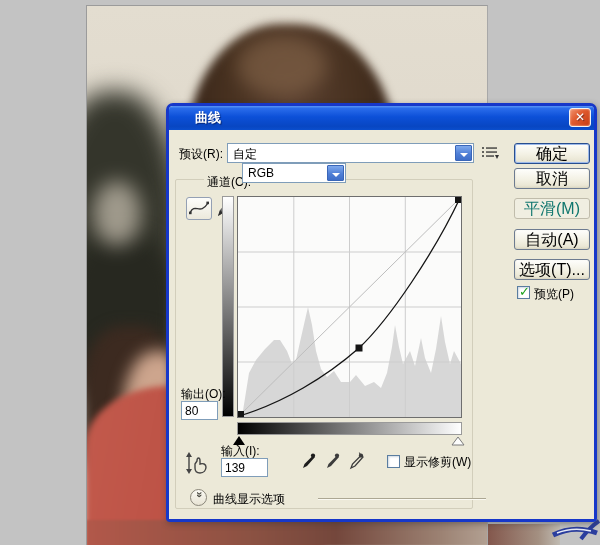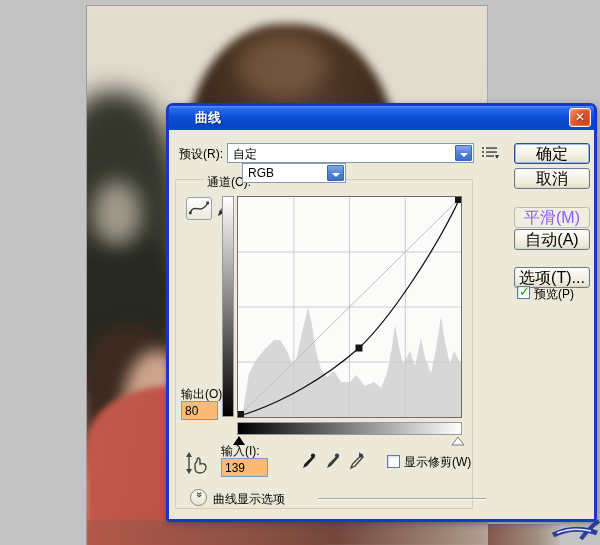--- a/index.html
+++ b/index.html
@@ -68,23 +68,23 @@
   #preset-combo { left:58px; top:13px; width:247px; }
   #channel-combo { left:73px; top:33px; width:104px; z-index:2; }
 
   
   .xpbtn { position:absolute; left:345px; width:76px; height:21px; border-radius:3px;
       border:1px solid #6d7b90; text-align:center; line-height:19px; font-size:16px;
       background:linear-gradient(180deg,#fefefc 0%,#f3f1e4 55%,#e6e2ce 100%);
       box-shadow:inset 0 -1px 2px #d8d4c0; cursor:pointer; }
   #btn-ok { top:13px; border:1px solid #284e8f; box-shadow:inset 0 0 0 1px #9cb9ea, inset 0 -1px 2px #cfd8e8; }
   #btn-cancel { top:38px; }
-  #btn-smooth { top:77px; color:#8b5cf6; border-color:#c0bcab; background:#f0eee1; box-shadow:none; cursor:default; }
+  #btn-smooth { top:68px; color:#0f766e; border-color:#c0bcab; background:#f0eee1; box-shadow:none; cursor:default; }
   #btn-auto { top:99px; }
-  #btn-options { top:137px; }
+  #btn-options { top:129px; }
 
   
   .cb { position:absolute; width:13px; height:13px; background:#fff; border:1px solid #5a7da0;
         box-shadow:inset 1px 1px 2px #cfd8e2; cursor:pointer; }
   .cb .mark { position:absolute; left:1px; top:-3px; color:#1ba11b; font-weight:bold; font-size:13px; }
   #preview-box { left:348px; top:156px; }
   #preview-lbl { left:365px; top:156px; }
   #clip-box { left:218px; top:325px; }
   #clip-lbl { left:235px; top:324px; }
 
@@ -105,21 +105,21 @@
   #grid { position:absolute; left:68px; top:66px; width:225px; height:222px;
       border:1px solid #6e6e6e; background:#fbfbfa; cursor:crosshair; }
   #hgrad { position:absolute; left:68px; top:292px; width:225px; height:13px;
       background:linear-gradient(90deg,#000 0%,#fff 100%); border:1px solid #9a9a9a; }
   #slider-black { position:absolute; left:64px; top:306px; width:0; height:0;
       border-left:6px solid transparent; border-right:6px solid transparent;
       border-bottom:9px solid #000; cursor:pointer; }
   #slider-white { position:absolute; left:282px; top:305px; cursor:pointer; }
 
   
-  .field { position:absolute; height:19px; border:1px solid #7f9db9; background:#fdba74;
+  .field { position:absolute; height:19px; border:1px solid #7f9db9; background:#ffffff;
       font-size:12px; padding:0 3px; font-family:"Liberation Sans","DejaVu Sans",sans-serif; }
   #output-lbl { left:12px; top:256px; }
   #output-field { left:12px; top:271px; width:37px; }
   #input-lbl { left:52px; top:313px; }
   #input-field { left:52px; top:328px; width:47px; }
 
   
   #hand-icon { position:absolute; left:16px; top:322px; cursor:pointer; }
   .dropper { position:absolute; top:322px; cursor:pointer; }
   #dropper-black { left:130px; } #dropper-gray { left:154px; } #dropper-white { left:178px; }

